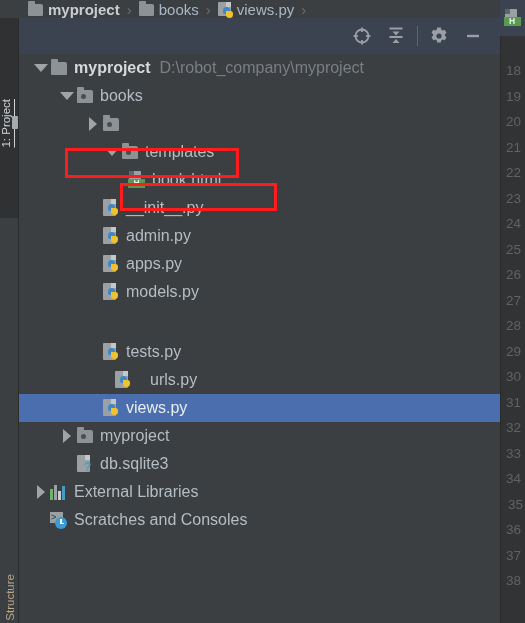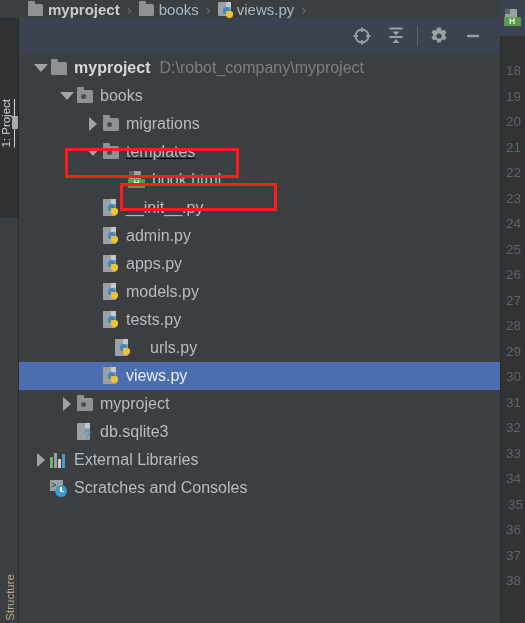--- a/index.html
+++ b/index.html
@@ -257,23 +257,22 @@
         </span>
         <span class="lbl">books</span>
       </div>
       <div class="row" style="padding-left: 65px;">
         <span class="arrow">
           <span class="tri-right"></span>
         </span>
         <span class="ico">
           <span class="f-src"></span>
         </span>
-        <span class="lbl">migrations</span>
-      </div>
-      <div class="row" style="padding-left: 65px; text-decoration: underline;">
+      </div>
+      <div class="row" style="padding-left: 84px;">
         <span class="arrow">
           <span class="tri-down"></span>
         </span>
         <span class="ico">
           <span class="f-src"></span>
         </span>
         <span class="lbl">templates</span>
       </div>
       <div class="row" style="padding-left: 91px;">
         <span class="arrow"></span>
@@ -329,21 +328,21 @@
         <span class="ico">
           <span class="f-py">
             <span class="sheet"></span>
             <span class="fold"></span>
             <span class="snake-b"></span>
             <span class="snake-y"></span>
           </span>
         </span>
         <span class="lbl">models.py</span>
       </div>
-      <div class="row" style="padding-left: 65px;">
+      <div class="row" style="padding-left: 65px; margin-top: 32px;">
         <span class="arrow"></span>
         <span class="ico">
           <span class="f-py">
             <span class="sheet"></span>
             <span class="fold"></span>
             <span class="snake-b"></span>
             <span class="snake-y"></span>
           </span>
         </span>
         <span class="lbl">tests.py</span>

